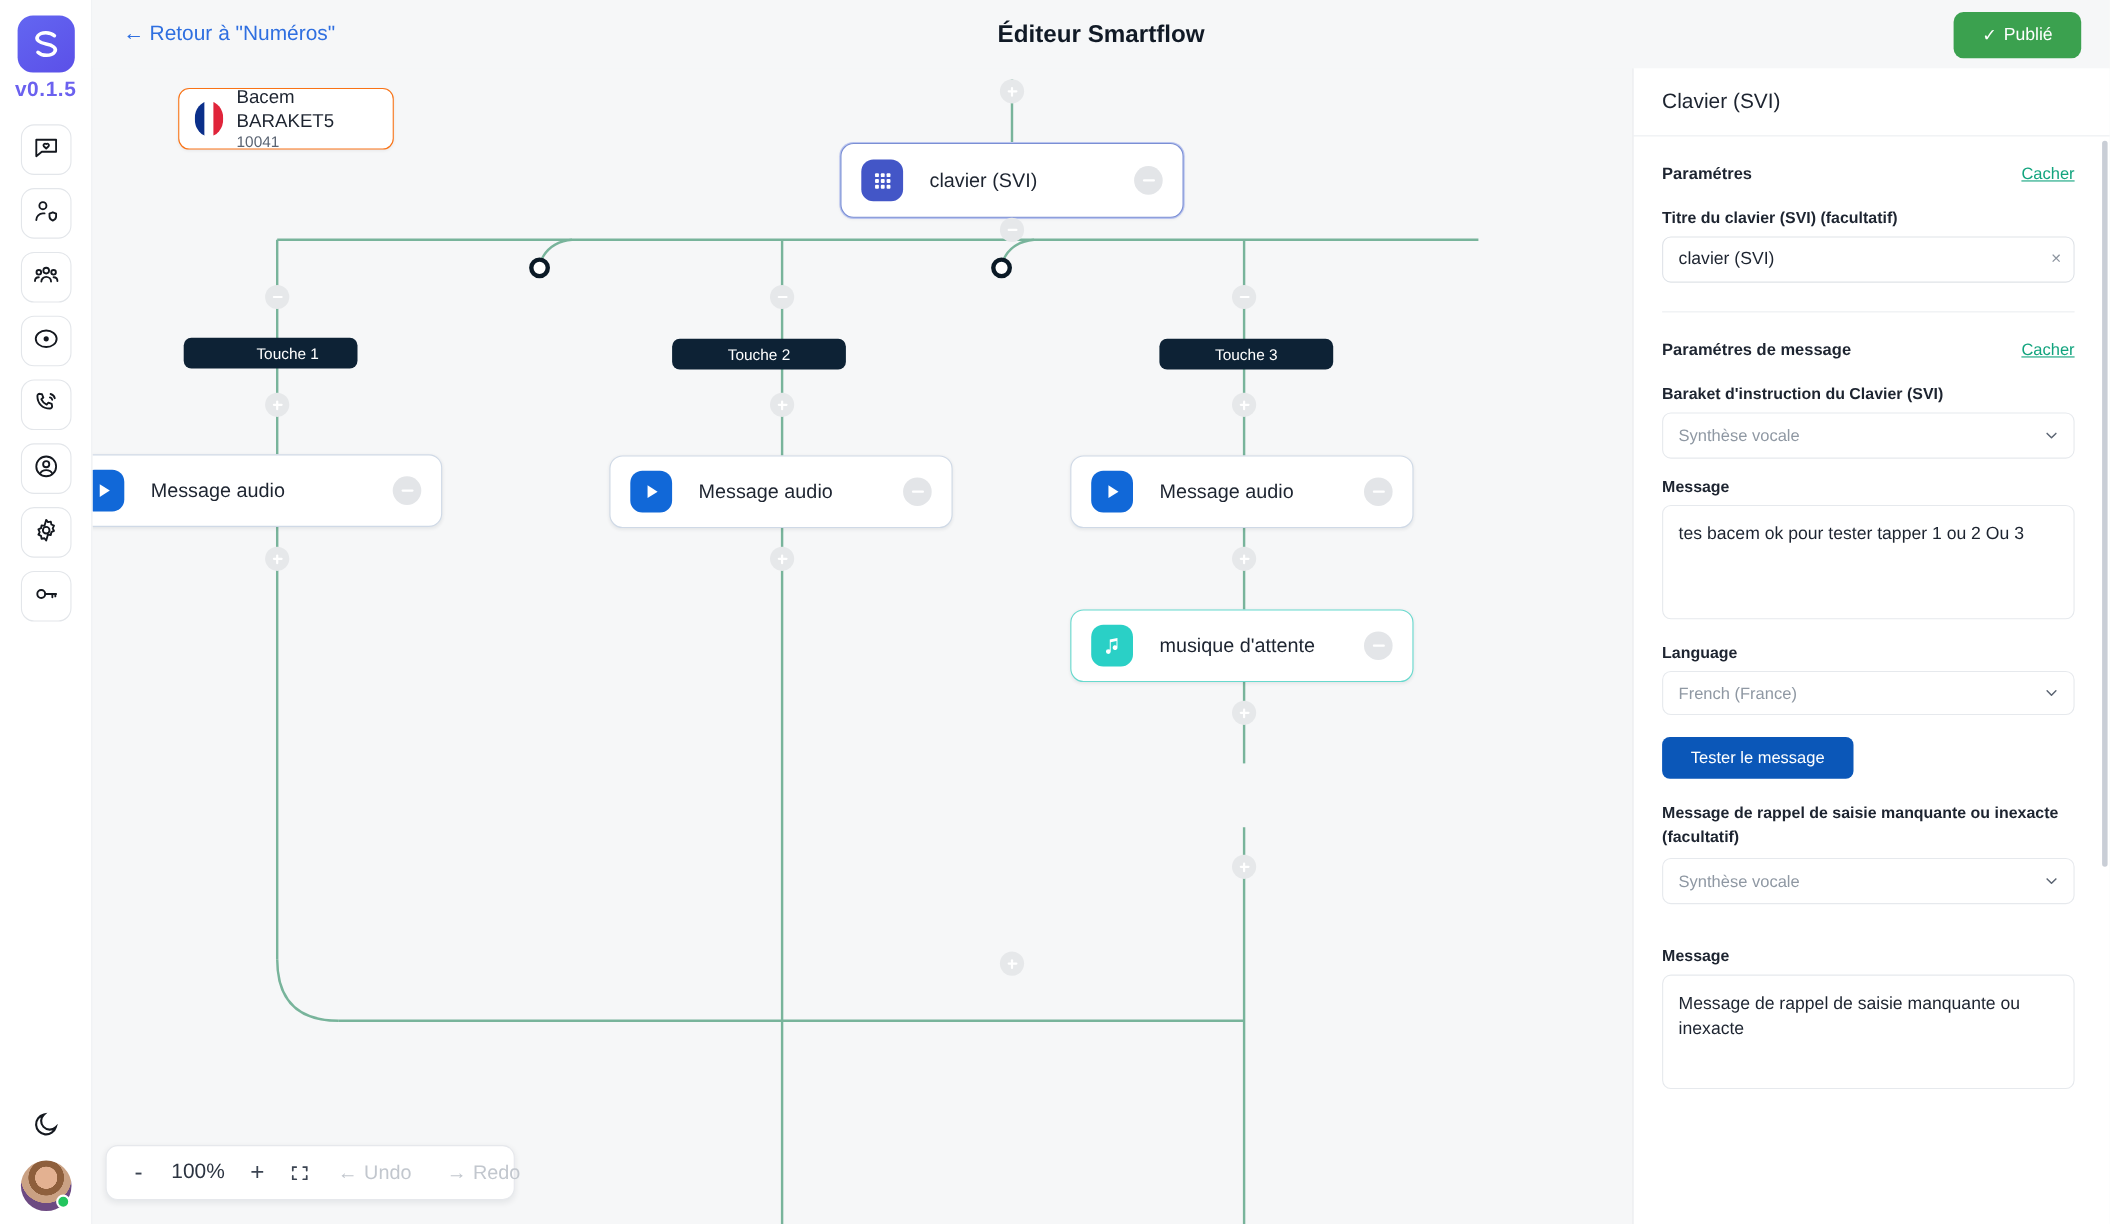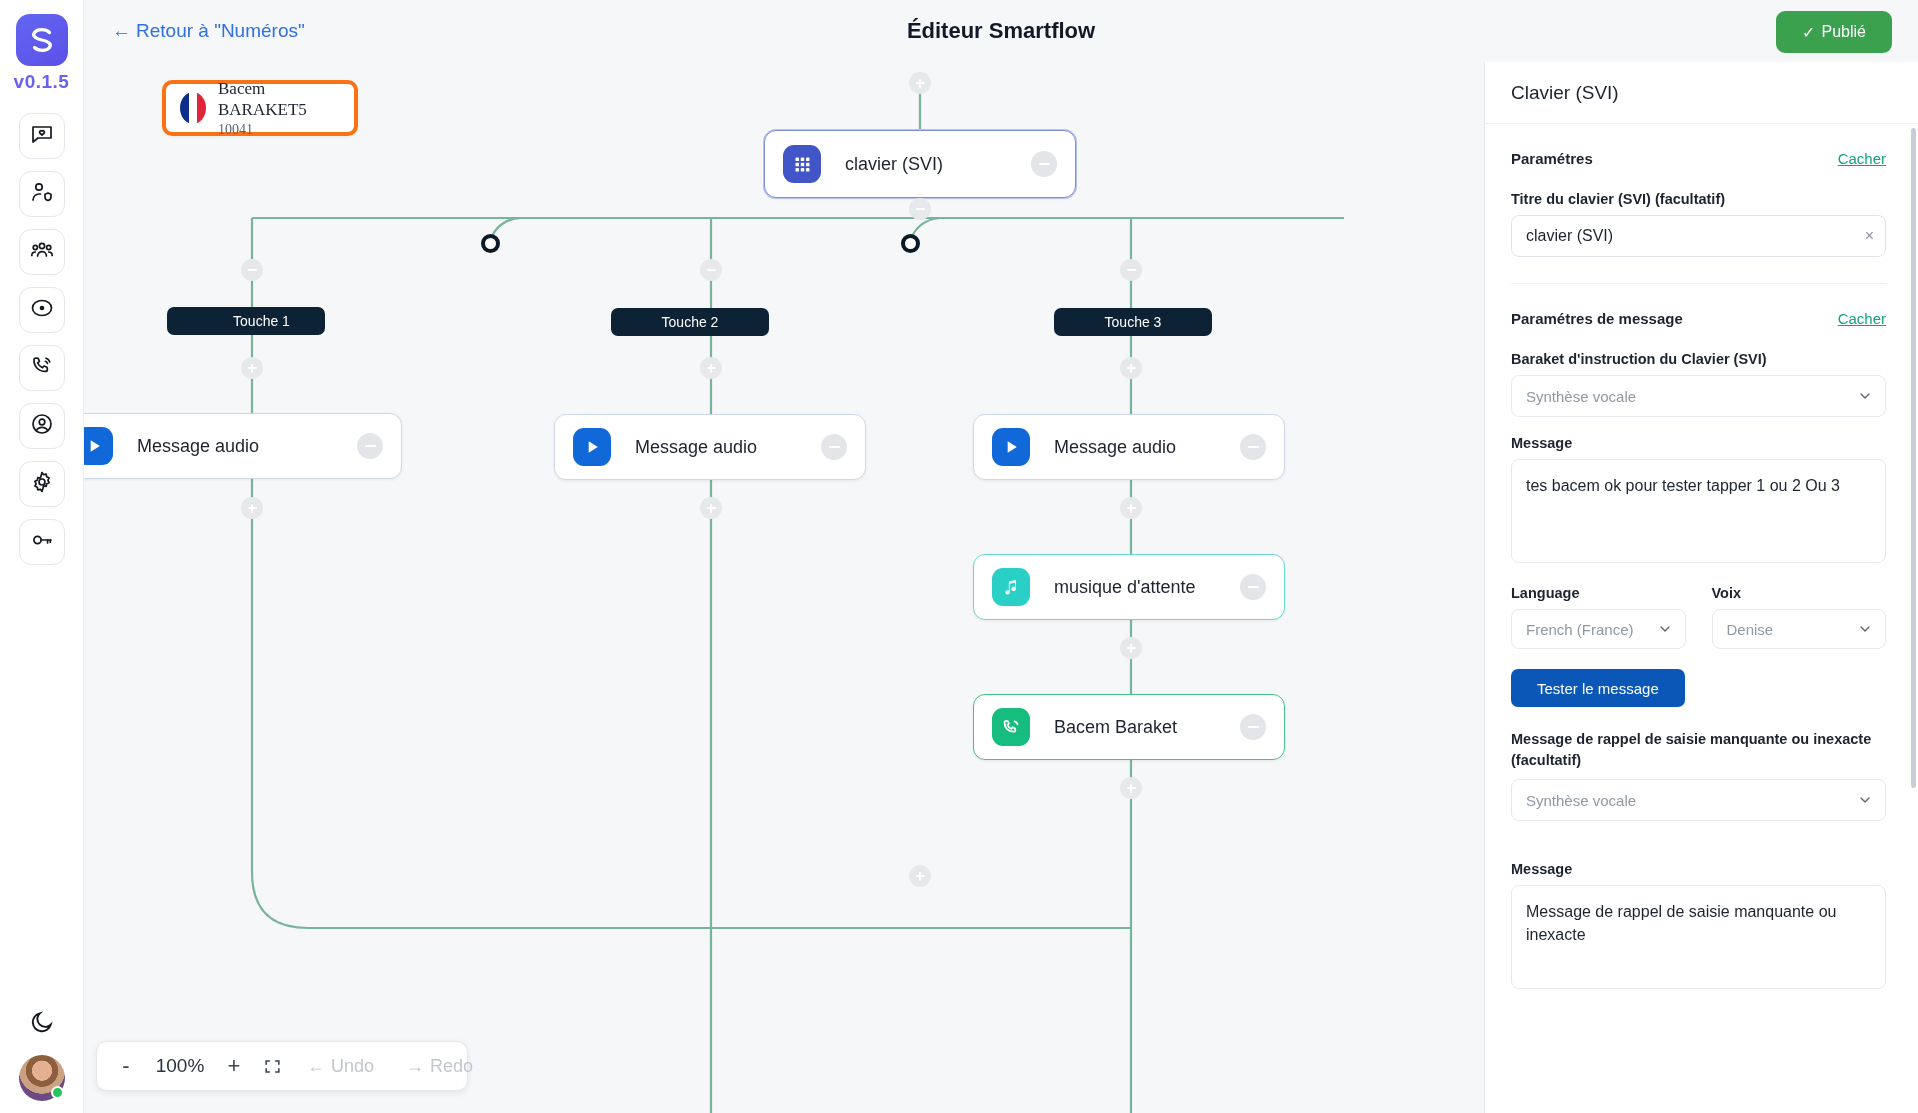--- a/index.html
+++ b/index.html
@@ -99,23 +99,23 @@
   .node-label { margin-left: 24px; font-size: 18px; color: #1d2430; white-space: nowrap; }
   .node-minus {
     position: absolute; right: 18px; top: 50%; transform: translateY(-50%);
     width: 26px; height: 26px; border-radius: 50%; background: #e3e5e8;
     display: flex; align-items: center; justify-content: center; cursor: pointer;
   }
   .node-minus::before { content:""; width: 11px; height: 2px; background:#fff; border-radius:1px; }
 
   .caller-card {
     position: absolute; left: 78px; top: 18px; width: 196px; height: 56px;
-    background: #fff; border: 4px solid #f97316; border-radius: 10px;
+    background: #fff; border: 1px solid #f97316; border-radius: 10px;
     display: flex; align-items: center; padding-left: 14px;
-    box-shadow: 0 1px 3px rgba(16,24,40,.06); cursor: pointer; font-family: Liberation Serif, serif;
+    box-shadow: 0 1px 3px rgba(16,24,40,.06); cursor: pointer;
   }
   .flag { width: 26px; height: 32px; border-radius: 50%/50%; overflow:hidden; display:flex; flex:0 0 26px;}
   .flag i { display:block; width: 8.7px; height: 100%; }
   .flag .b { background:#0b2f8a; } .flag .w { background:#fff; } .flag .r { background:#e0243a; }
   .caller-txt { margin-left: 12px; line-height: 1.25; }
   .caller-name { font-size: 17px; color: #1d2430; }
   .caller-num  { font-size: 14px; color: #5b6472; }
 
   .touche {
     position: absolute; height: 28px; background: #0d2235; color: #fff;
@@ -450,30 +450,20 @@
       <div class="node teal" style="left:889px; top:492px; width:312px; height:66px;">
         <span class="node-ico ico-music">
           <svg viewBox="0 0 24 24" width="21" height="21" fill="#fff">
               <path d="M10 17.5a2.5 2.5 0 1 1-2.5-2.5c.6 0 1.1.2 1.5.5V5l8-1.6v10.1a2.5 2.5 0 1 1-1-2V6.6l-6 1.2z"></path>
             </svg>
         </span>
         <span class="node-label">musique d'attente</span>
         <span class="node-minus"></span>
       </div>
 
-      <div class="node green" style="left:889px; top:632px; width:312px; height:66px;">
-        <span class="node-ico ico-phone">
-          <svg viewBox="0 0 24 24" width="21" height="21" fill="none" stroke="#fff" stroke-width="2" stroke-linecap="round">
-            <path d="M4 6.3c0-1 .9-1.9 1.9-1.9l2 .4 1.1 2.8-1.7 1.5c.9 2 2.4 3.5 4.4 4.4l1.5-1.7 2.8 1.1.4 2c0 1-.9 1.9-1.9 1.9C8.3 16.8 4 12.5 4 6.3z"></path>
-            <path d="M15.5 5c1.7.5 3 1.8 3.5 3.5"></path>
-          </svg>
-        </span>
-        <span class="node-label">Bacem Baraket</span>
-        <span class="node-minus"></span>
-      </div>
 
       <div class="zoombar">
         <button class="zb-btn">-</button>
         <span class="zb-pct">100%</span>
         <button class="zb-btn">+</button>
         <button class="zb-btn">
           <svg viewBox="0 0 24 24" width="19" height="19" fill="none" stroke="#3b4452" stroke-width="2" stroke-linecap="round">
             <path d="M4 9V5h4"></path>
               <path d="M20 9V5h-4"></path>
               <path d="M4 15v4h4"></path>
@@ -534,31 +524,20 @@
             <div class="fld-label">Language</div>
             <div class="sel-wrap">
               <div class="sel-box sel-sm">French (France)</div>
               <span class="chev">
                 <svg viewBox="0 0 24 24">
                     <path d="M6 9l6 6 6-6"></path>
                   </svg>
               </span>
             </div>
           </div>
-          <div class="col">
-            <div class="fld-label">Voix</div>
-            <div class="sel-wrap">
-              <div class="sel-box sel-sm">Denise</div>
-              <span class="chev">
-                <svg viewBox="0 0 24 24">
-                    <path d="M6 9l6 6 6-6"></path>
-                  </svg>
-              </span>
-            </div>
-          </div>
         </div>
 
         <button class="test-btn">Tester le message</button>
 
         <div class="fld-label" style="margin-top:22px; line-height:1.45;">Message de rappel de saisie manquante ou inexacte (facultatif)</div>
         <div class="sel-wrap">
           <div class="sel-box">Synthèse vocale</div>
           <span class="chev">
             <svg viewBox="0 0 24 24">
                 <path d="M6 9l6 6 6-6"></path>

